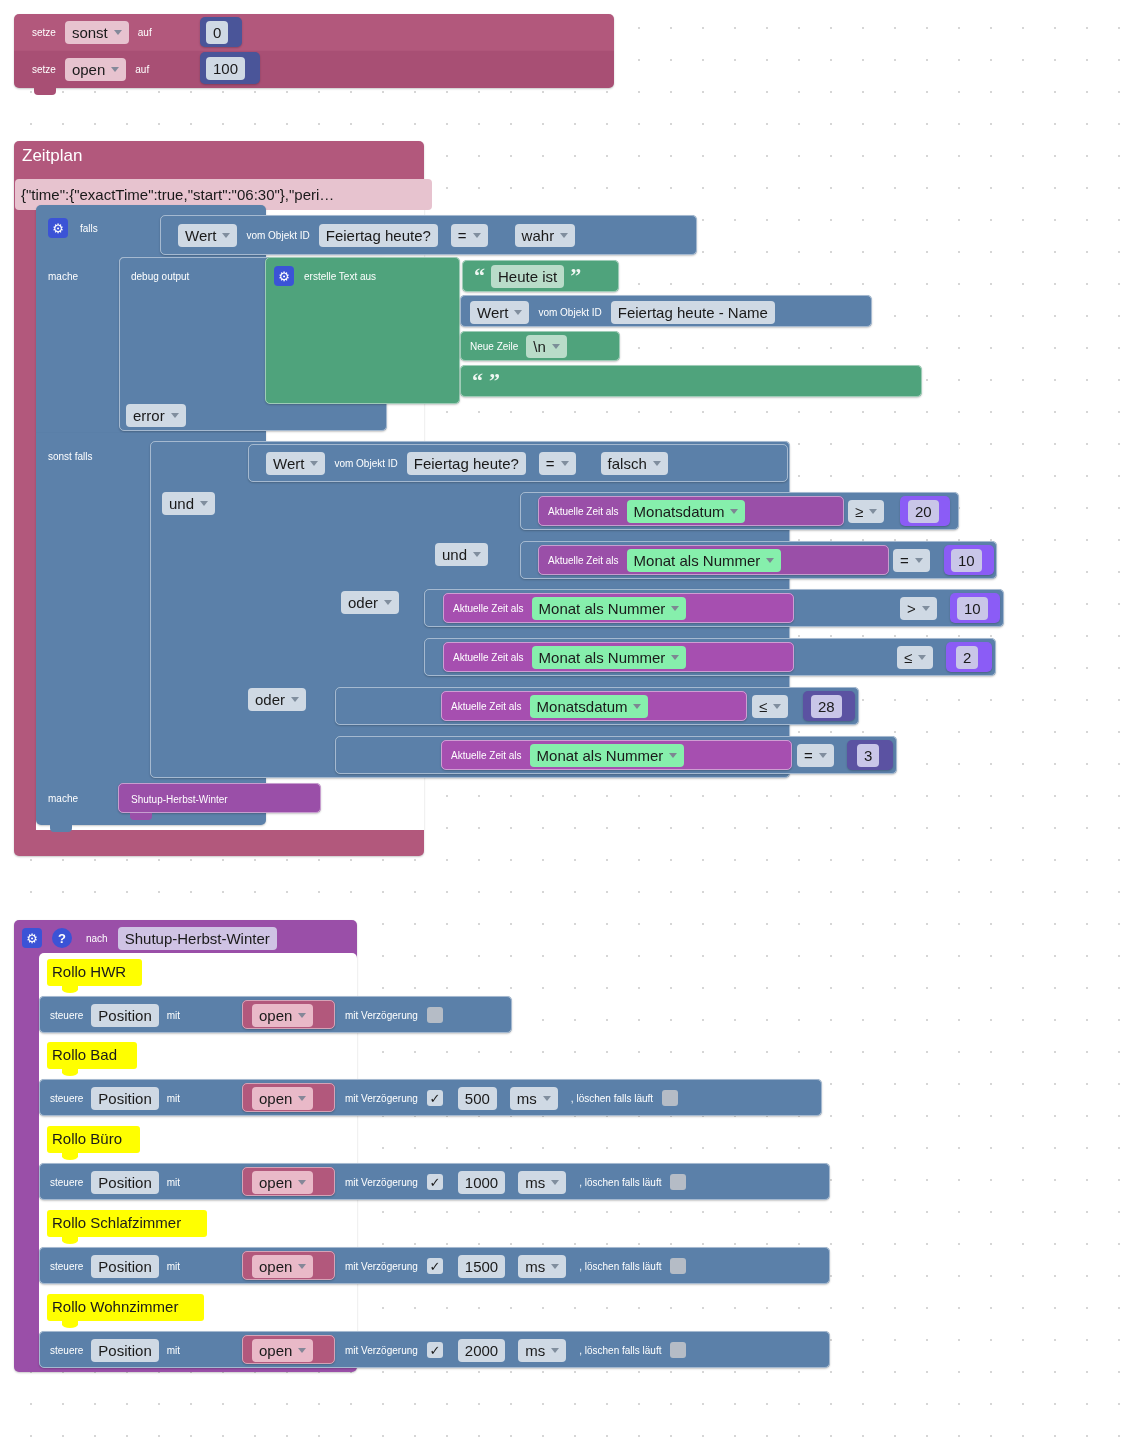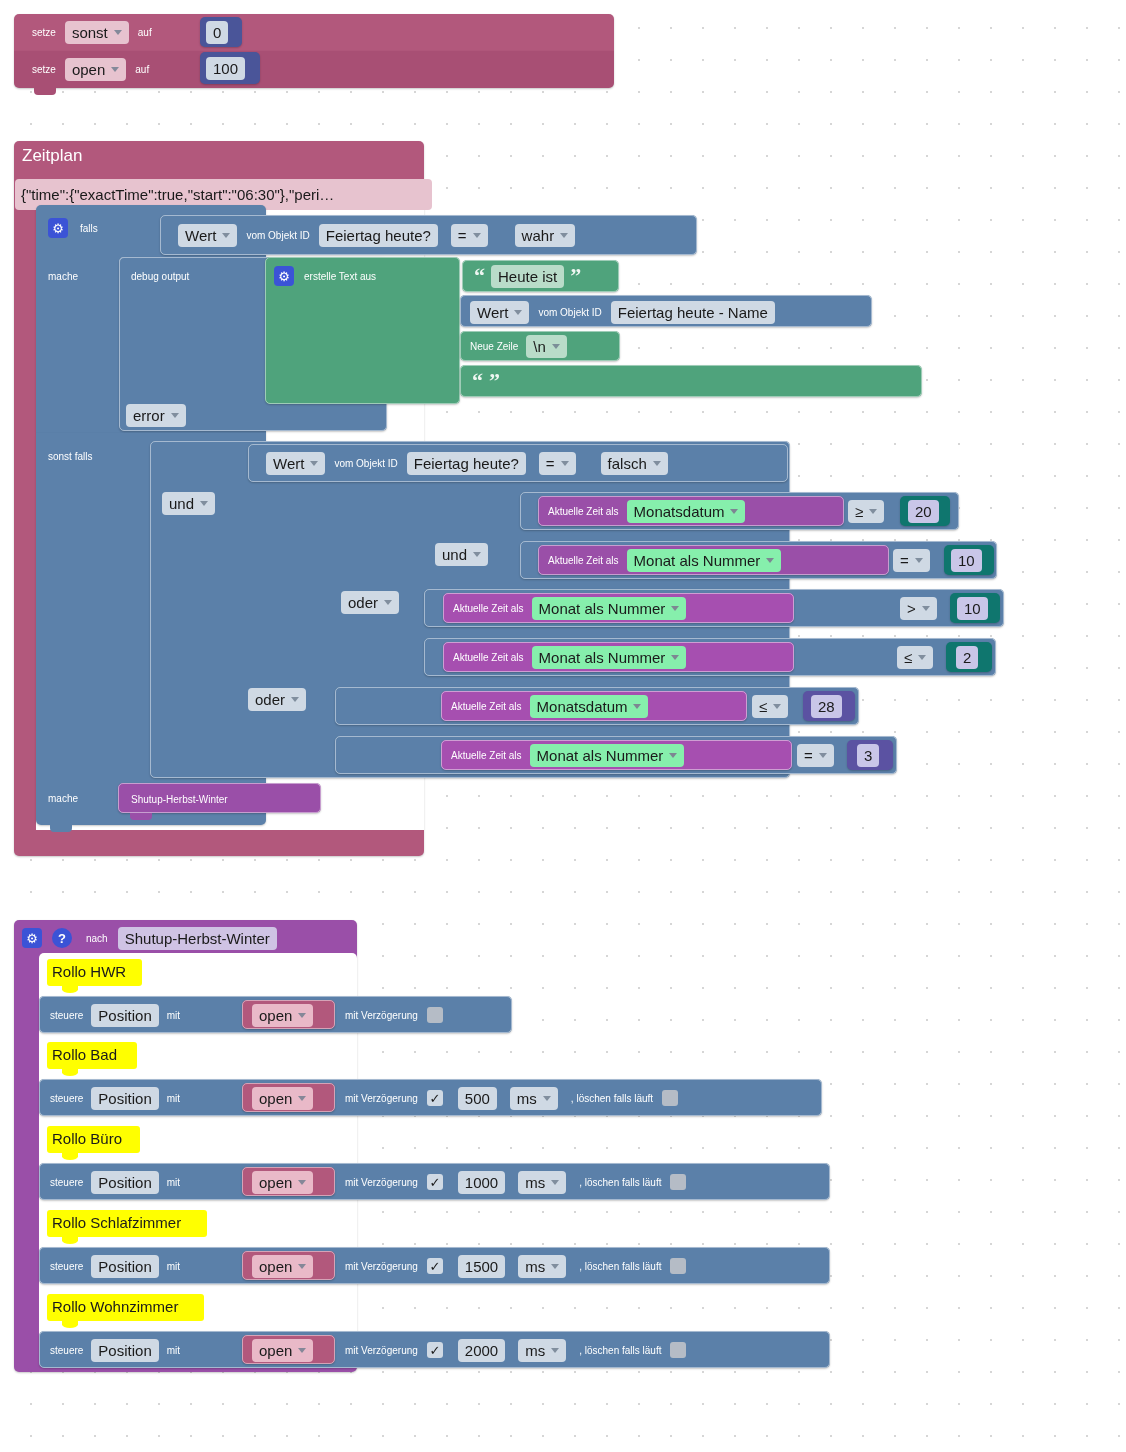--- a/index.html
+++ b/index.html
@@ -42,21 +42,21 @@
   
   .body{position:absolute;border-radius:5px;box-sizing:border-box;}
   .b-rose{background:#b2587c;}
   .b-rose-d{background:#a84f74;}
   .b-blue{background:#5c81aa;}
   .b-blue2{background:#5b80a9;}
   .b-green{background:#4fa37c;}
   .b-purple{background:#9a4fa8;}
   .b-purple2{background:#a64fb0;}
   .b-numblue{background:#4a5599;}
-  .b-numpur{background:#0f766e;}
+  .b-numpur{background:#8b5cf6;}
   .b-numpur2{background:#5b52a2;}
   .b-yellow{background:#ffff00;}
 
   
   .notch{
     position:absolute;width:22px;height:7px;border-radius:0 0 4px 4px;
   }
 
   .shadow{box-shadow:0 1px 2px rgba(0,0,0,.22);}
   .ol{outline:1px solid rgba(255,255,255,.45);outline-offset:-1px;}

